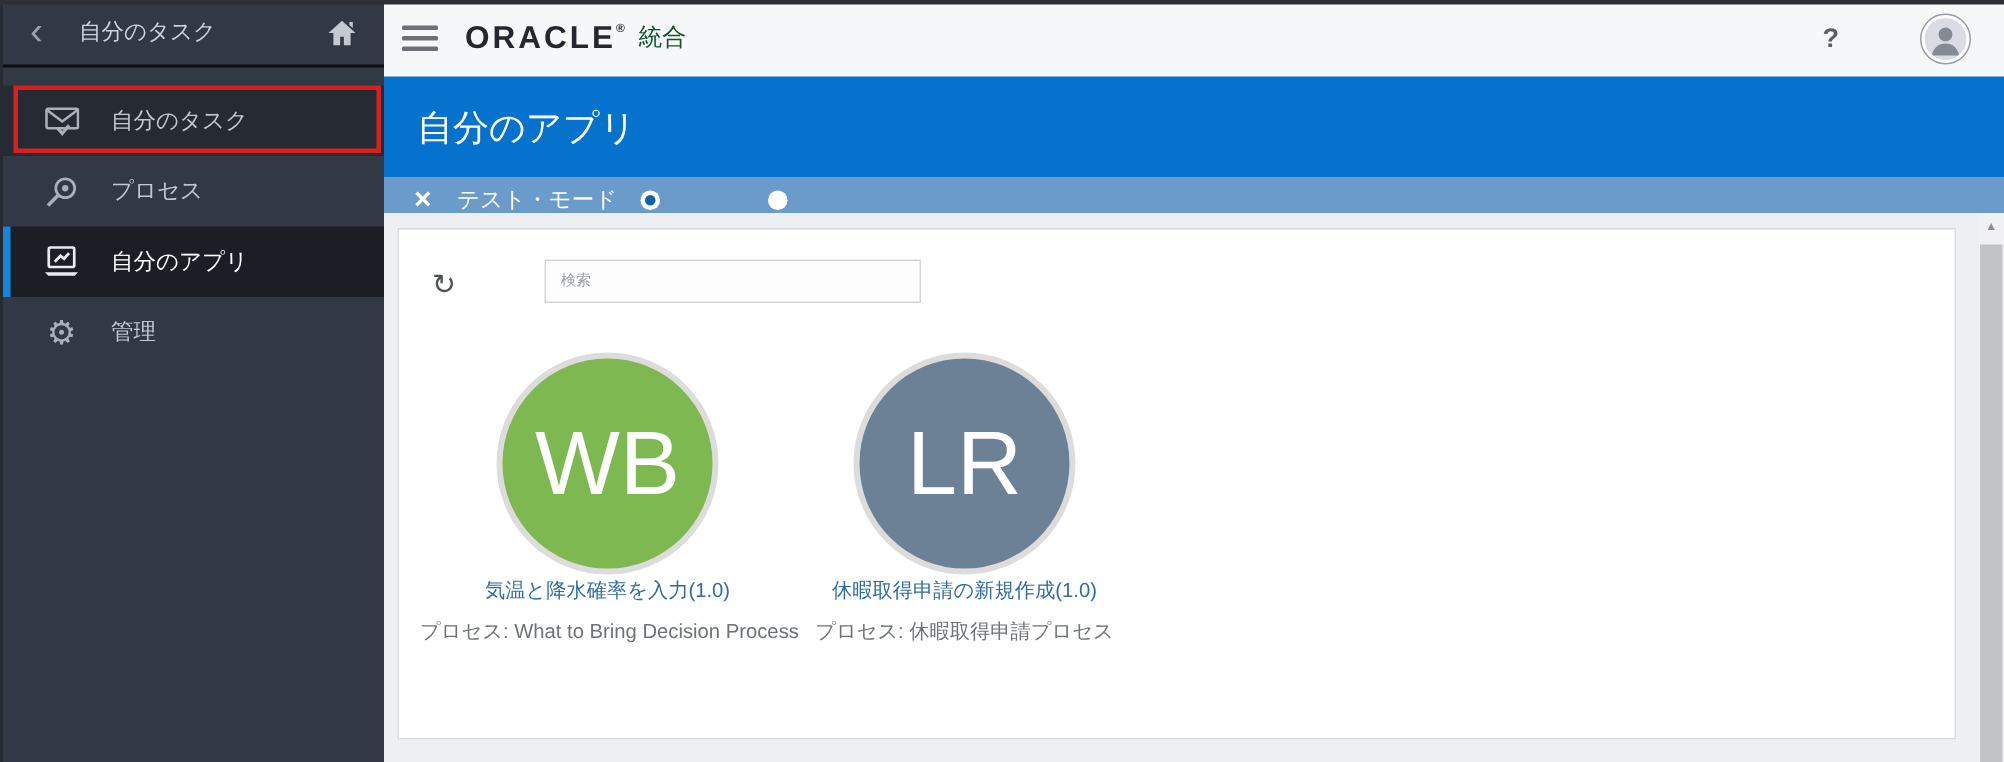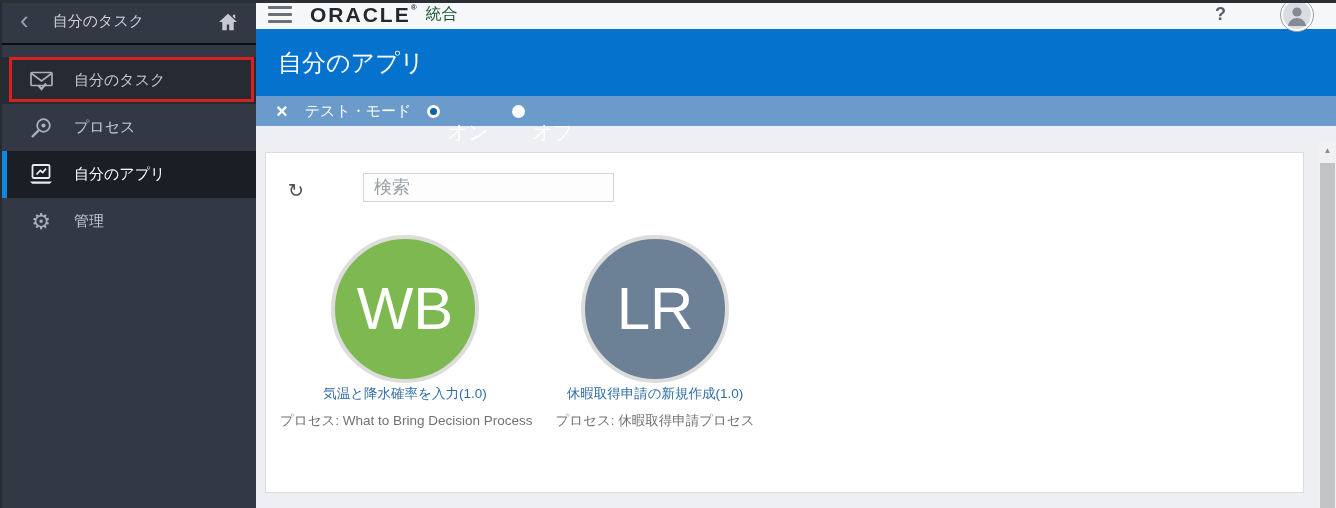--- a/index.html
+++ b/index.html
@@ -27,21 +27,21 @@
   .sb-item.hovered { background:#262b33; }
   .sb-item.active { background:#1b1e24; }
   .sb-item.active::before { content:""; position:absolute; left:0; top:0; bottom:0; width:5px; background:#1287dd; }
   .sb-item.active .lbl { color:#ffffff; }
   .sb-item.active .icn svg { stroke:#e8ebef; }
   .annotation-box { position:absolute; left:7px; top:57px; width:245px; height:45px; border:3px solid #d82020; z-index:40; pointer-events:none; }
 
   
   .main { position:absolute; left:256px; top:0; width:1080px; height:508px; }
 
-  .topbar { height:29px; background:#f6f7f8; display:flex; align-items:center; padding:0 22px 0 12px;text-align:right; }
+  .topbar { height:51px; background:#f6f7f8; display:flex; align-items:center; padding:0 22px 0 12px;text-align:right; }
   .hamburger { width:24px; height:17px; display:flex; flex-direction:column; justify-content:space-between; cursor:pointer; }
   .hamburger span { display:block; height:3px; background:#6d7076; border-radius:1px; }
   .brand { margin-left:18px; font-weight:bold; font-size:21px; letter-spacing:2px; color:#24272d; }
   .brand sup { font-size:8px; letter-spacing:0; vertical-align:top; }
   .product { margin-left:9px; font-size:16px; color:#14532d; }
   .topbar .spacer { flex:1; }
   .help-btn { font-size:18px; font-weight:bold; color:#5a5e64; margin-right:54px; cursor:pointer; }
   .avatar { width:34px; height:34px; border-radius:50%; border:1px solid #979da6; background:#ffffff; display:flex; align-items:center; justify-content:center; cursor:pointer; }
   .avatar .inner { width:28px; height:28px; border-radius:50%; background:#d9dde3; overflow:hidden; display:flex; align-items:center; justify-content:center; }
   .avatar svg { fill:#848b95; }
@@ -54,26 +54,26 @@
   .tm-label { margin-left:17px; font-size:15px; }
   .radio { width:13px; height:13px; border-radius:50%; background:#ffffff; position:relative; cursor:pointer; flex:0 0 auto; }
   .radio.on { margin-left:16px; }
   .radio.off { margin-left:24px; }
   .radio.sel::after { content:""; position:absolute; left:3px; top:3px; width:7px; height:7px; border-radius:50%; background:#0a62a9; }
   .radio-lbl { margin-left:7px; font-size:20px; cursor:pointer;margin-top:43px; }
 
   .content { position:absolute; left:0; top:142px; width:1080px; height:366px; background:#edeff2; }
   .panel { position:absolute; left:9px; top:10px; width:1039px; height:341px; background:#ffffff; border:1px solid #d9dce0; }
   .refresh-btn { position:absolute; left:22px; top:26px; font-size:19px; color:#4e5256; cursor:pointer; }
-  .search-input { position:absolute; left:97px; top:20px; width:251px; height:29px; border:1px solid #d2d6da; background:#fdfdfd; font-size:18px; padding:0 10px; color:#444; font-family:inherit; }
+  .search-input { position:absolute; left:97px; top:20px; width:251px; height:29px; border:1px solid #d2d6da; background:#fdfdfd; font-size:10px; padding:0 10px; color:#444; font-family:inherit; }
   .search-input::placeholder { color:#9aa0a7; }
 
   .tile { position:absolute; top:82px; width:250px; text-align:center; }
   .tile-1 { left:14px; }
-  .tile-2 { left:264px; }
+  .tile-2 { left:252px; }
   .app-circle { width:148px; height:148px; border-radius:50%; border:4px solid #dcdcdc; margin:0 auto; display:flex; align-items:center; justify-content:center; cursor:pointer; }
   .app-initials { color:#ffffff; font-size:60px; line-height:62px; }
   .app-link { display:block; margin-top:2px; font-size:13.5px; color:#2e6ca5; text-decoration:none; white-space:nowrap; cursor:pointer; }
   .app-caption { margin-top:9px; font-size:13.5px; color:#6f7377; white-space:nowrap; }
 
   .scrollbar { position:absolute; right:0; top:0; width:17px; height:366px; background:#f1f1f3; }
   .scroll-up { height:17px; display:flex; align-items:center; justify-content:center; font-size:8px; color:#8a8e93; cursor:pointer; }
   .scroll-thumb { position:absolute; left:1px; top:21px; width:15px; bottom:0; background:#c2c3c5; cursor:pointer; }
 </style>
 </head>

